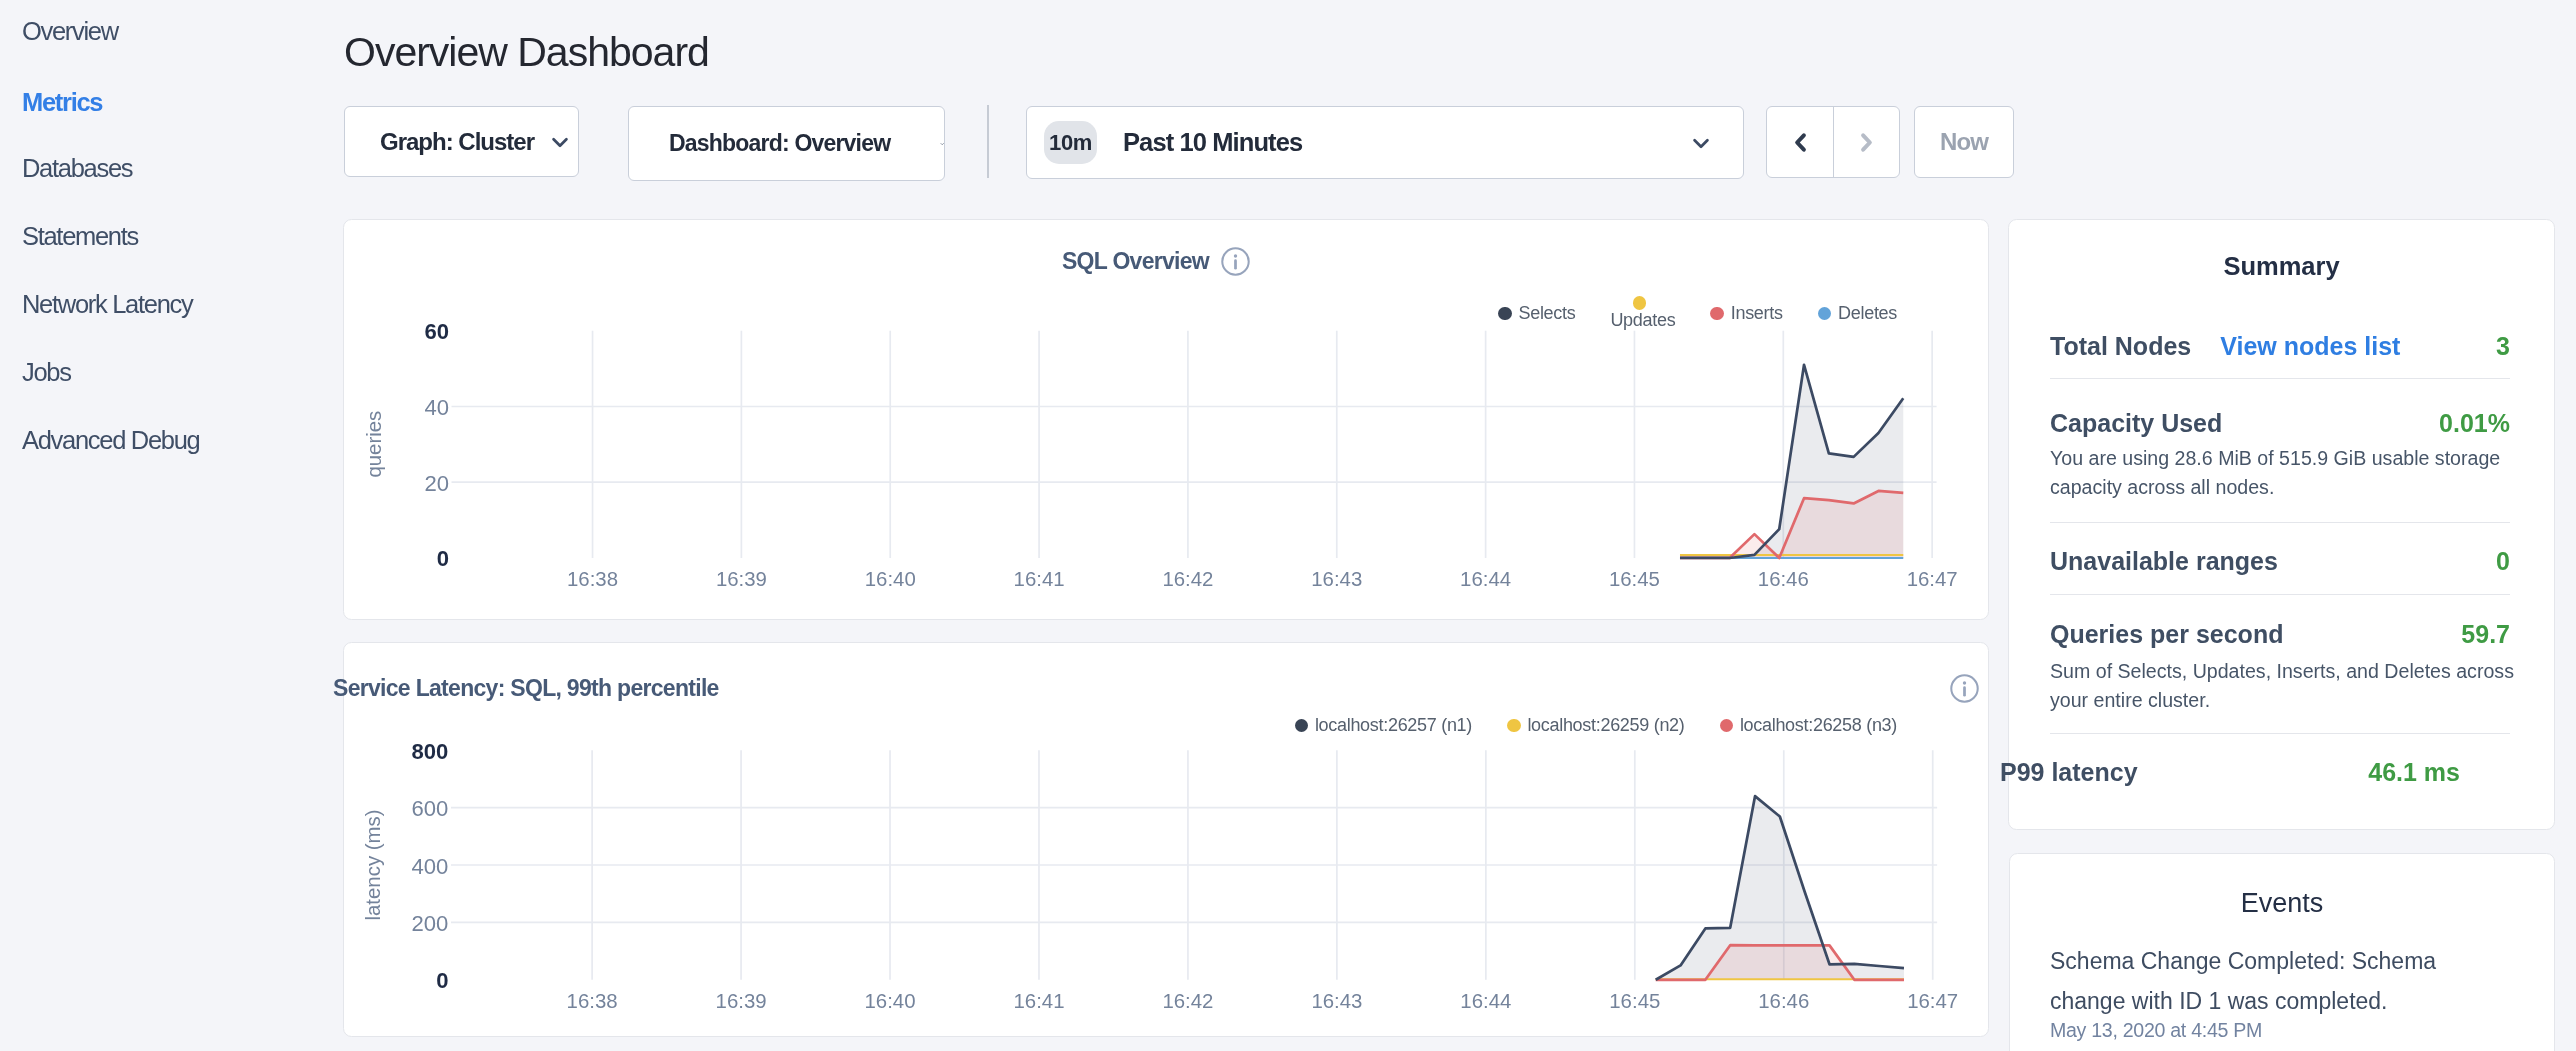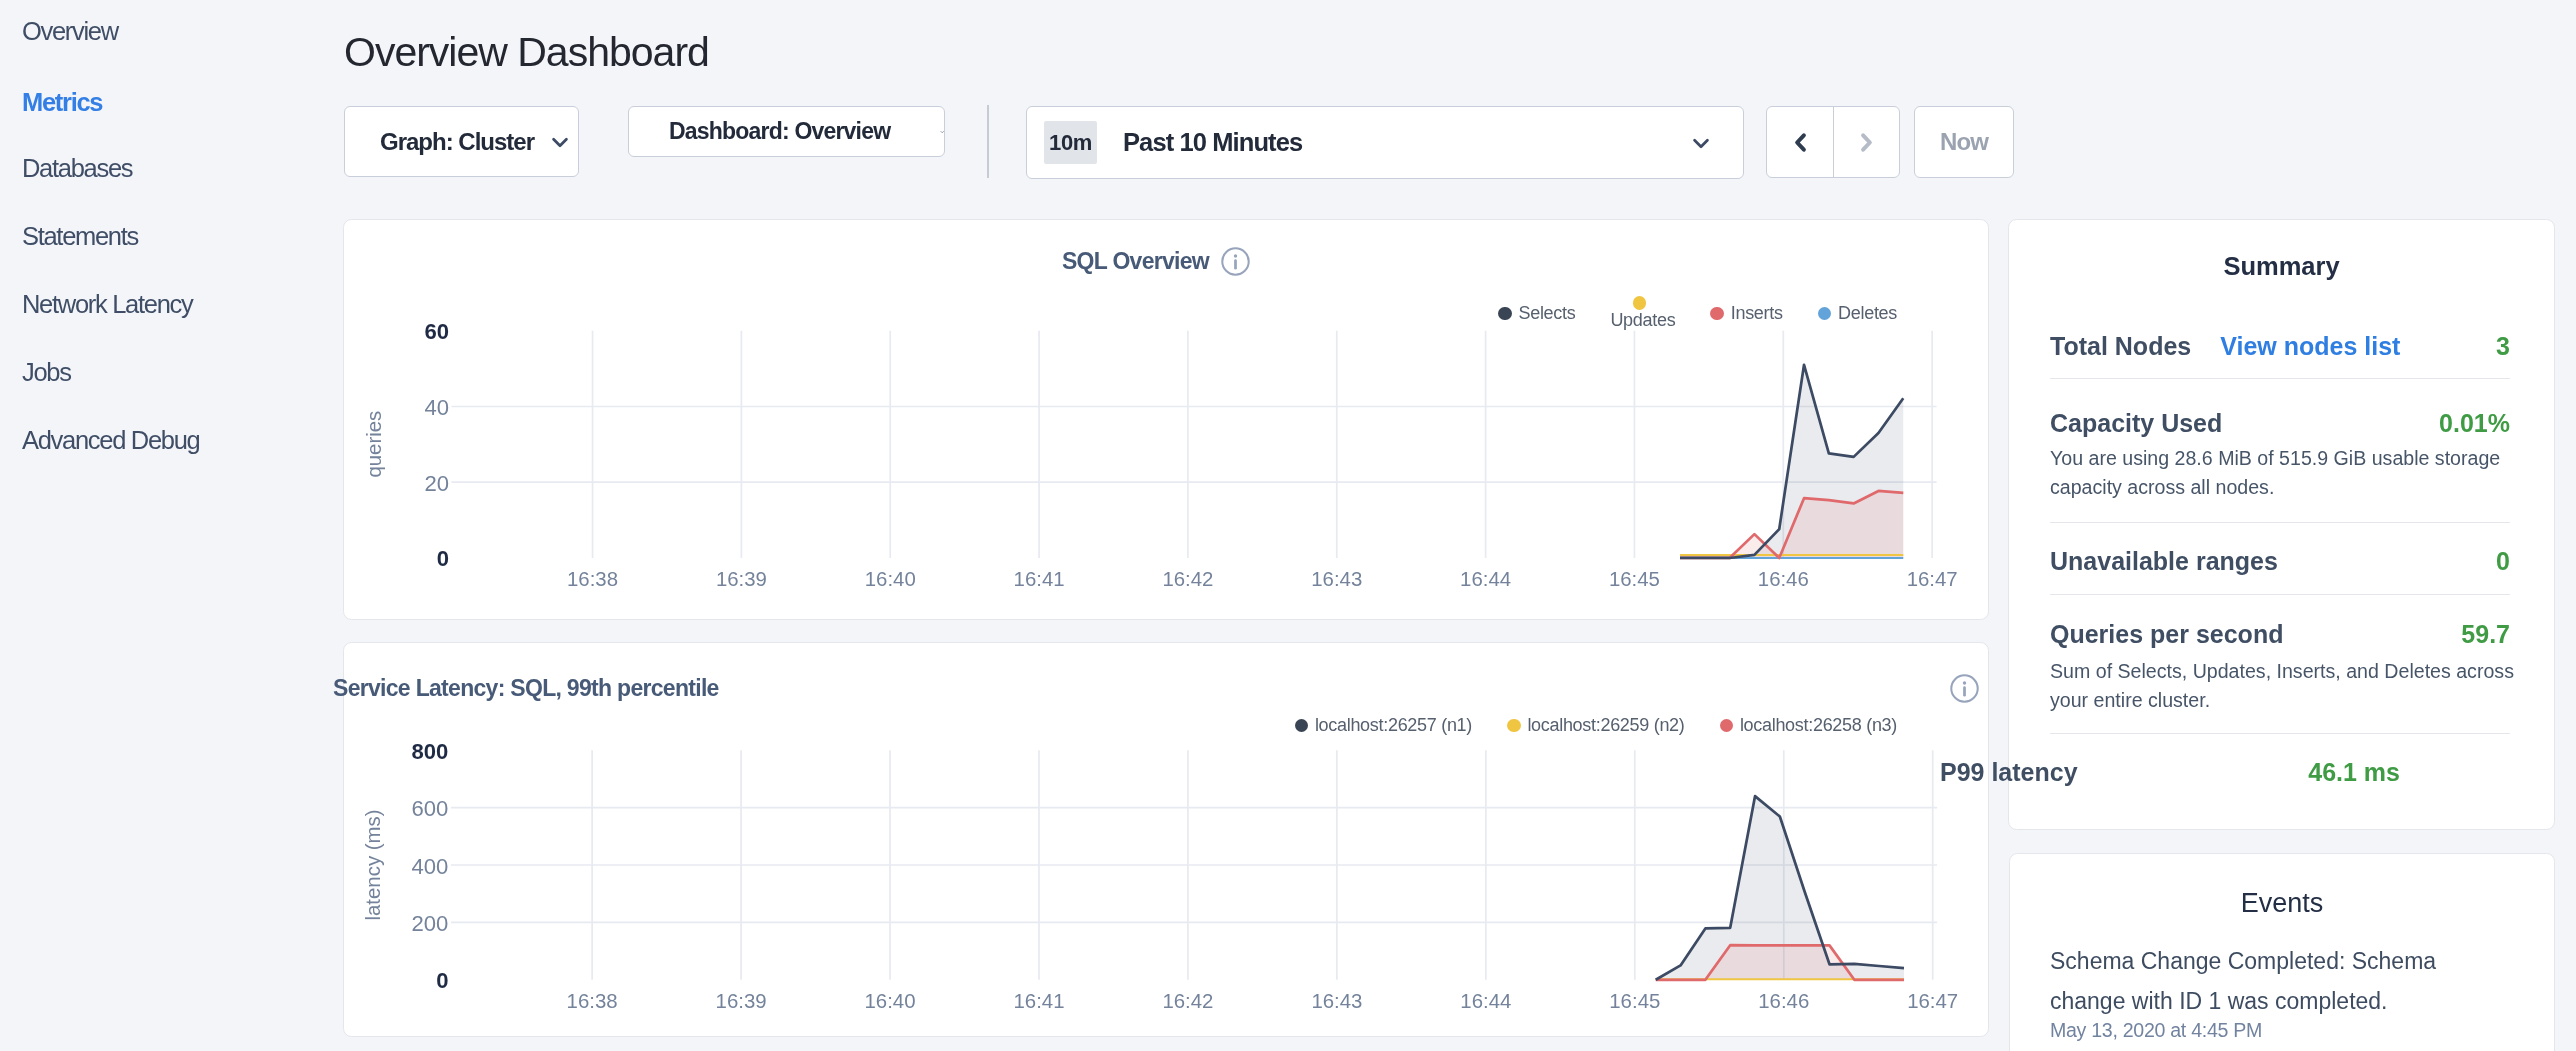--- a/index.html
+++ b/index.html
@@ -31,29 +31,29 @@
 <div class="navlink" style="top:440px;">Advanced Debug</div>
 
 <div class="abs" style="left:344px; top:29px; font-size:41px; letter-spacing:-1px; color:#242730;">Overview Dashboard</div>
 
 <div class="btn" style="left:344px; top:106px; width:235px; height:71px; padding-left:35px;">
   <span class="btxt">Graph: Cluster</span>
   <svg class="chev" style="margin-left:15.3px;" viewBox="0 0 24 24" fill="none">
       <path d="M5 9 L12 16 L19 9" stroke="#3c4a63" stroke-width="3" stroke-linecap="round" stroke-linejoin="round"></path>
     </svg>
 </div>
-<div class="btn" style="left:628px; top:106px; width:317px; height:51px; padding-left:40px;gap:34px;">
+<div class="btn" style="left:628px; top:106px; width:317px; height:75px; padding-left:40px;gap:34px;">
   <span class="btxt" style="font-size:23px; letter-spacing:-0.8px;">Dashboard: Overview</span>
   <svg class="chev" style="margin-left:15.3px;" viewBox="0 0 24 24" fill="none">
       <path d="M5 9 L12 16 L19 9" stroke="#3c4a63" stroke-width="3" stroke-linecap="round" stroke-linejoin="round"></path>
     </svg>
 </div>
 <div class="abs" style="left:987px; top:105px; width:1.7px; height:73px; background:#c6cbd4;"></div>
 <div class="btn" style="left:1026px; top:106px; width:718px; height:73px; padding-left:17px;">
-  <span style="background:#e1e4e9; border-radius:2px; width:53px; height:43px; display:flex; align-items:center; justify-content:center; font-weight:bold; font-size:22px; letter-spacing:-0.4px; color:#232b3a;">10m</span>
+  <span style="background:#e1e4e9; border-radius:15px; width:53px; height:43px; display:flex; align-items:center; justify-content:center; font-weight:bold; font-size:22px; letter-spacing:-0.4px; color:#232b3a;">10m</span>
   <span class="btxt" style="margin-left:26px; font-size:25.5px; letter-spacing:-0.9px;">Past 10 Minutes</span>
   <svg class="chev" style="position:absolute; right:31px;" viewBox="0 0 24 24" fill="none">
       <path d="M5 9 L12 16 L19 9" stroke="#3c4a63" stroke-width="3" stroke-linecap="round" stroke-linejoin="round"></path>
     </svg>
 </div>
 <div class="btn" style="left:1766px; top:106px; width:134px; height:72px;">
   <div style="width:67px; height:100%; display:flex; align-items:center; justify-content:center; border-right:1.7px solid #c9cfda;">
     <svg width="23" height="29" viewBox="0 0 24 24" fill="none">
         <path d="M15.5 4.5 L8.5 12 L15.5 19.5" stroke="#2f3b4e" stroke-width="4.2" stroke-linecap="round" stroke-linejoin="round"></path>
       </svg>
@@ -209,21 +209,21 @@
   <span class="sumlabel">Unavailable ranges</span>
   <span class="sumval" style="margin-left:auto;">0</span>
 </div>
 <div class="divider" style="top:594px;"></div>
 <div class="abs" style="left:2050px; top:620px; width:460px; display:flex;">
   <span class="sumlabel">Queries per second</span>
   <span class="sumval" style="margin-left:auto;">59.7</span>
 </div>
 <div class="abs" style="left:2050px; top:657px; width:476px;"><span class="sumdesc">Sum of Selects, Updates, Inserts, and Deletes across your entire cluster.</span></div>
 <div class="divider" style="top:733px;"></div>
-<div class="abs" style="left:1940px; top:758px; width:460px; display:flex;">
+<div class="abs" style="left:2000px; top:758px; width:460px; display:flex;">
   <span class="sumlabel">P99 latency</span>
   <span class="sumval" style="margin-left:auto;">46.1 ms</span>
 </div>
 
 <div class="card" style="left:2009px; top:853px; width:546px; height:255px;"></div>
 <div class="abs" style="left:2009px; top:888px; width:546px; text-align:center; font-weight:normal; font-size:27px; color:#242f45;">Events</div>
 <div class="abs" style="left:2050px; top:941px; width:417px; font-size:23px; color:#3e4c61; line-height:40px;">Schema Change Completed: Schema change with ID 1 was completed.</div>
 <div class="abs" style="left:2050px; top:1019px; font-size:19.6px; letter-spacing:-0.3px; color:#7283a0;">May 13, 2020 at 4:45 PM</div>
 
 

